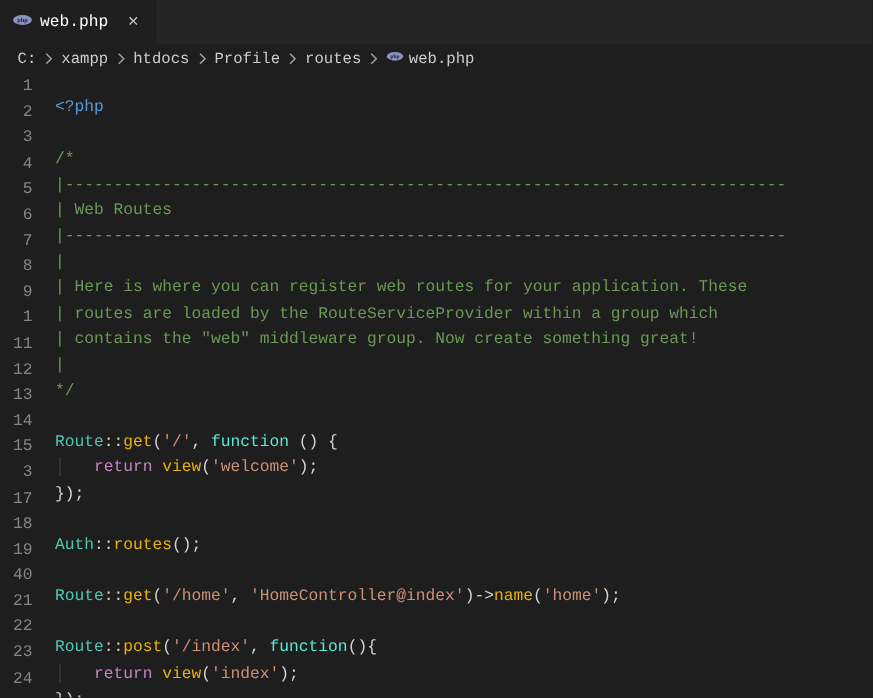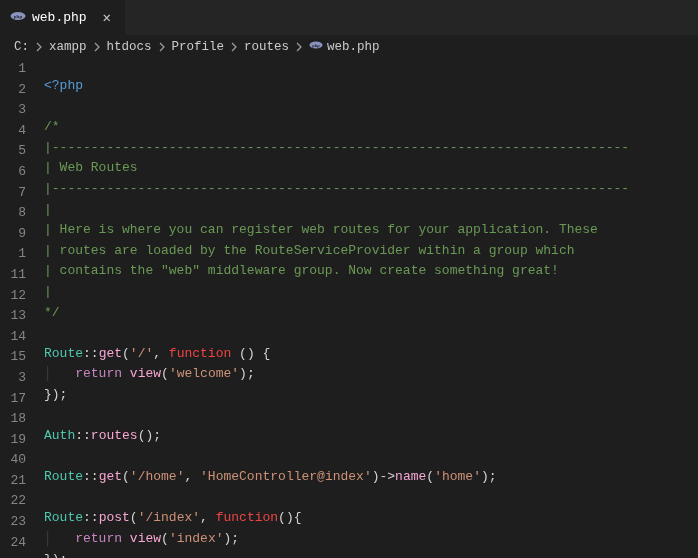--- a/index.html
+++ b/index.html
@@ -65,23 +65,23 @@
     white-space: pre;
     margin-top: 17px;
   }
   .line {
     height: 20.6px;
     line-height: 20.6px;
   }
   .c-tag { color: #569cd6; }
   .c-comment { color: #6a9955; }
   .c-type { color: #4ec9b0; }
-  .c-func { color: #f9a8d4; }
+  .c-func { color: #eab308; }
   .c-str { color: #ce9178; }
-  .c-keyword { color: #ef4444; }
+  .c-keyword { color: #5eead4; }
   .c-keyword2 { color: #c586c0; text-align: right; }
   .c-punct { color: #d4d4d4; }
   .guide { color: #404040; }
 </style>
 </head>
 <body>
 
 <div class="tab-bar">
   <div class="tab">
     <span>

